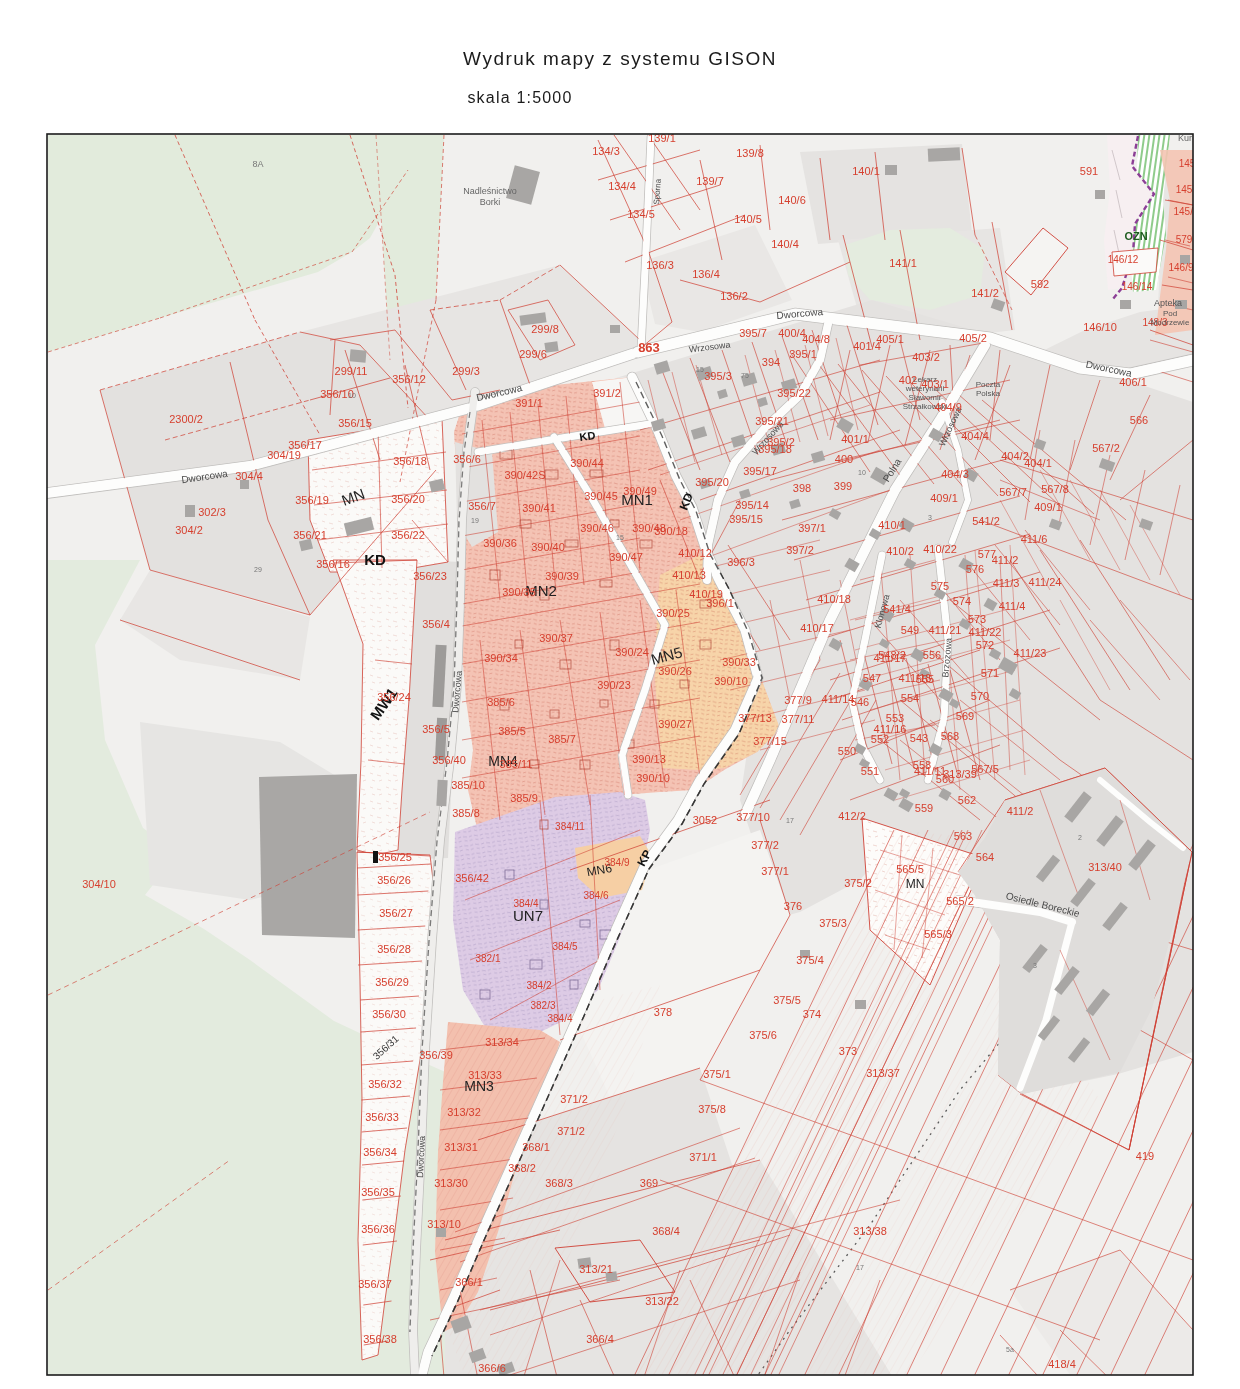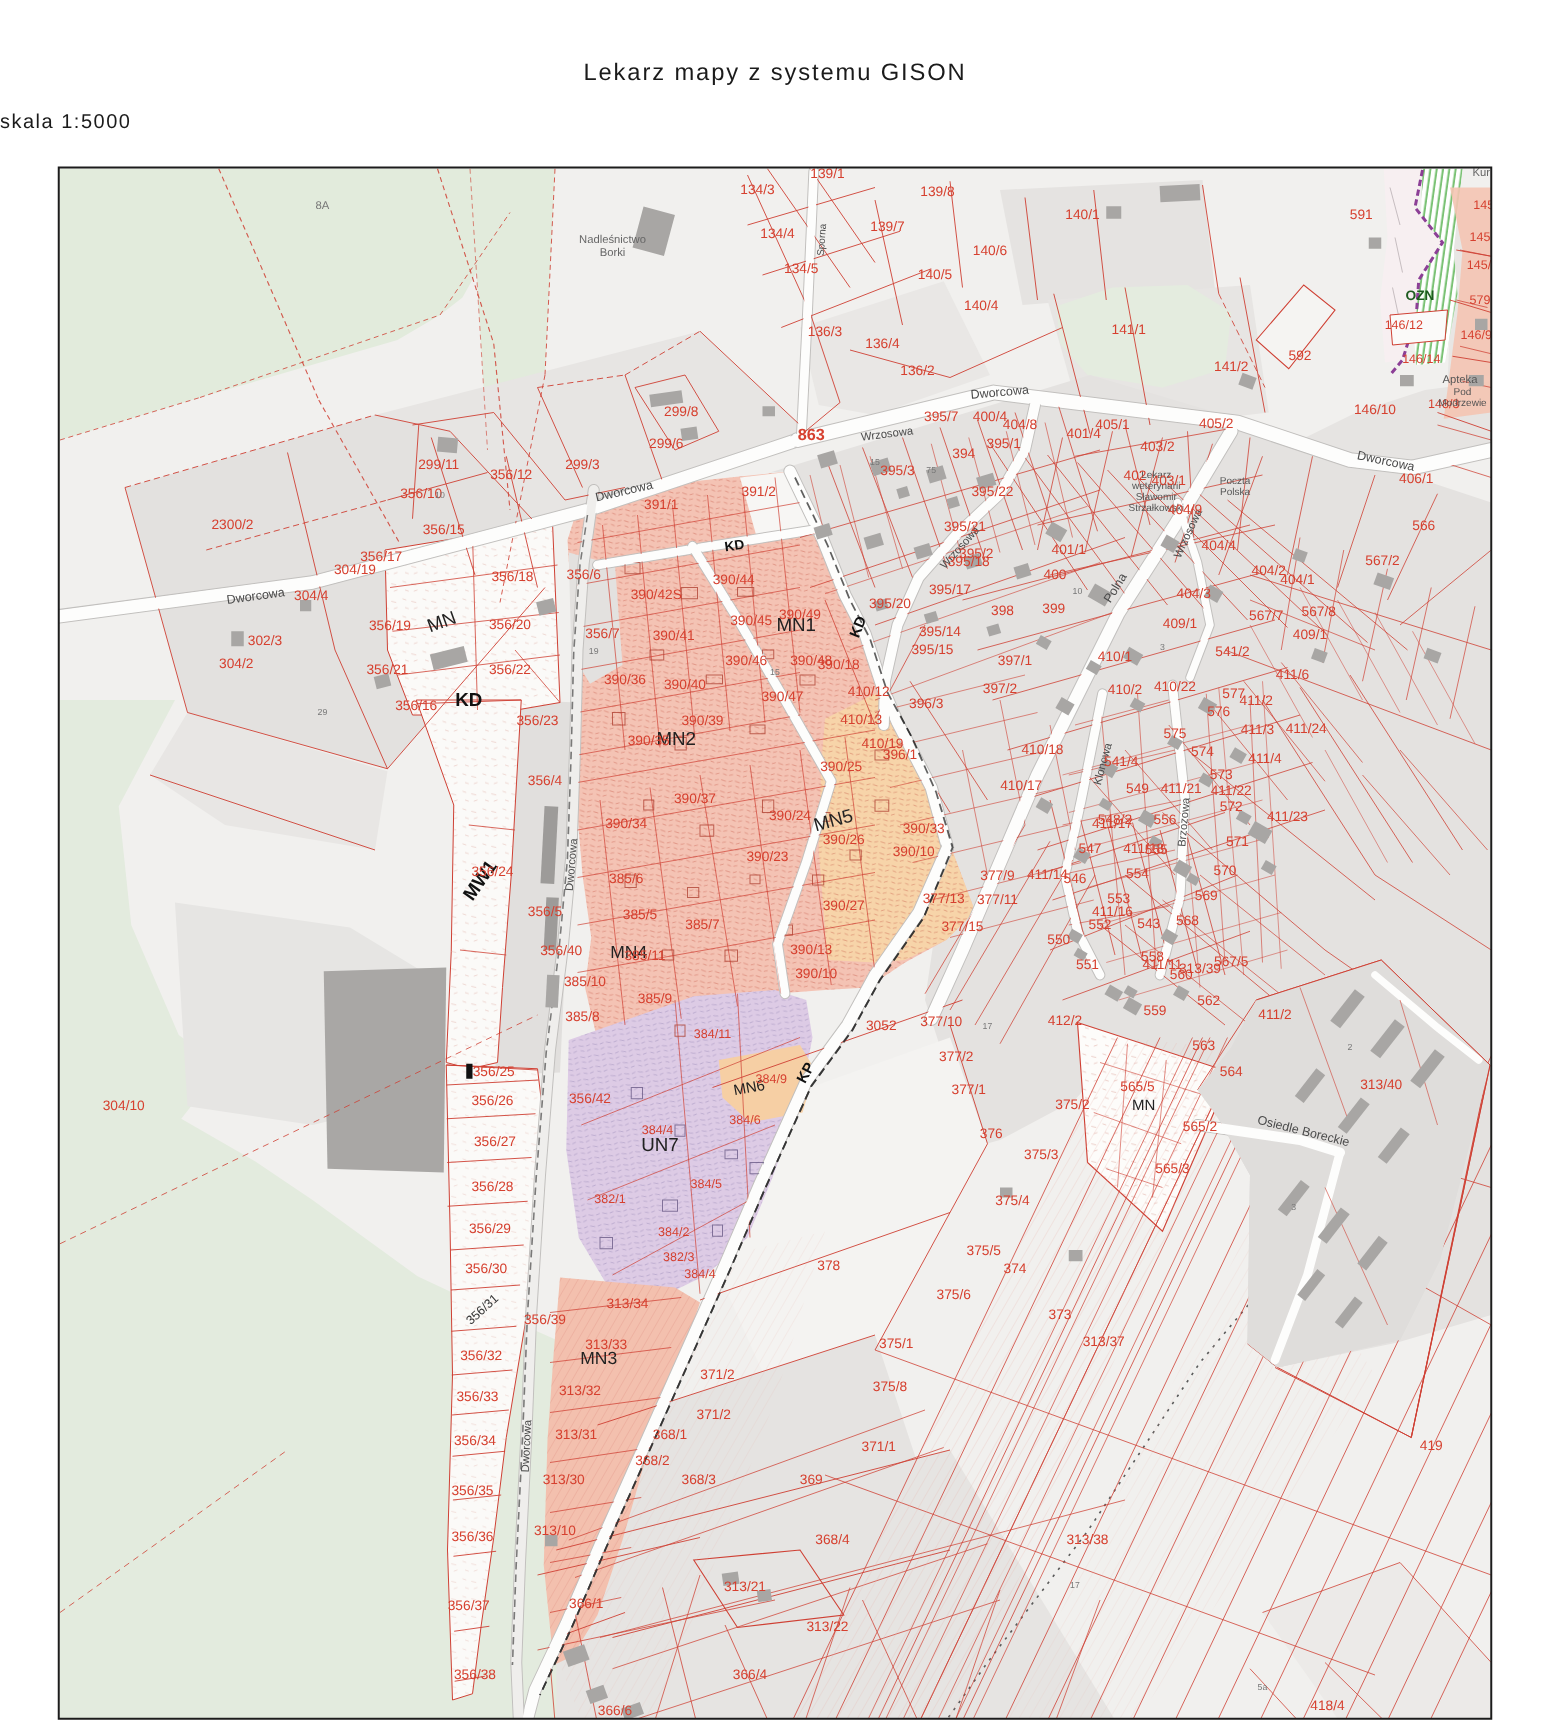--- a/index.html
+++ b/index.html
@@ -1,21 +1,21 @@
 <!DOCTYPE html>
 <html><head><meta charset="utf-8">
 <style>
 html,body{margin:0;padding:0;background:#ffffff;width:1240px;height:1389px;overflow:hidden;}
 body{font-family:"Liberation Sans", sans-serif;}
 .title{position:absolute;top:48px;left:0;width:1240px;text-align:center;font-size:19px;letter-spacing:1.5px;color:#1b1b1b;}
-.subtitle{position:absolute;top:89px;left:0;width:1040px;font-size:16px;letter-spacing:1.2px;color:#1b1b1b;}
+.subtitle{position:absolute;top:89px;left:0;width:1040px;text-align:center;font-size:16px;letter-spacing:1.2px;color:#1b1b1b;}
 svg{position:absolute;top:0;left:0;}
 </style></head><body>
 
-<div class="title">Lekarz mapy z systemu GISON</div>
+<div class="title">Wydruk mapy z systemu GISON</div>
 
 <div class="subtitle">skala 1:5000</div>
 <svg width="1240" height="1389" viewBox="0 0 1240 1389">
 <defs>
 <clipPath id="mapclip">
         <rect x="47" y="134" width="1146" height="1241"></rect>
       </clipPath>
 <pattern id="scrib" width="11" height="9" patternUnits="userSpaceOnUse" patternTransform="rotate(6)">
  <path d="M1,2 l4,1 M7,3 l3,-1 M2,6 l3,1 M7,7 l3,-1" stroke="#c0503f" stroke-width="0.6" opacity="0.52" fill="none"></path>
 </pattern>

